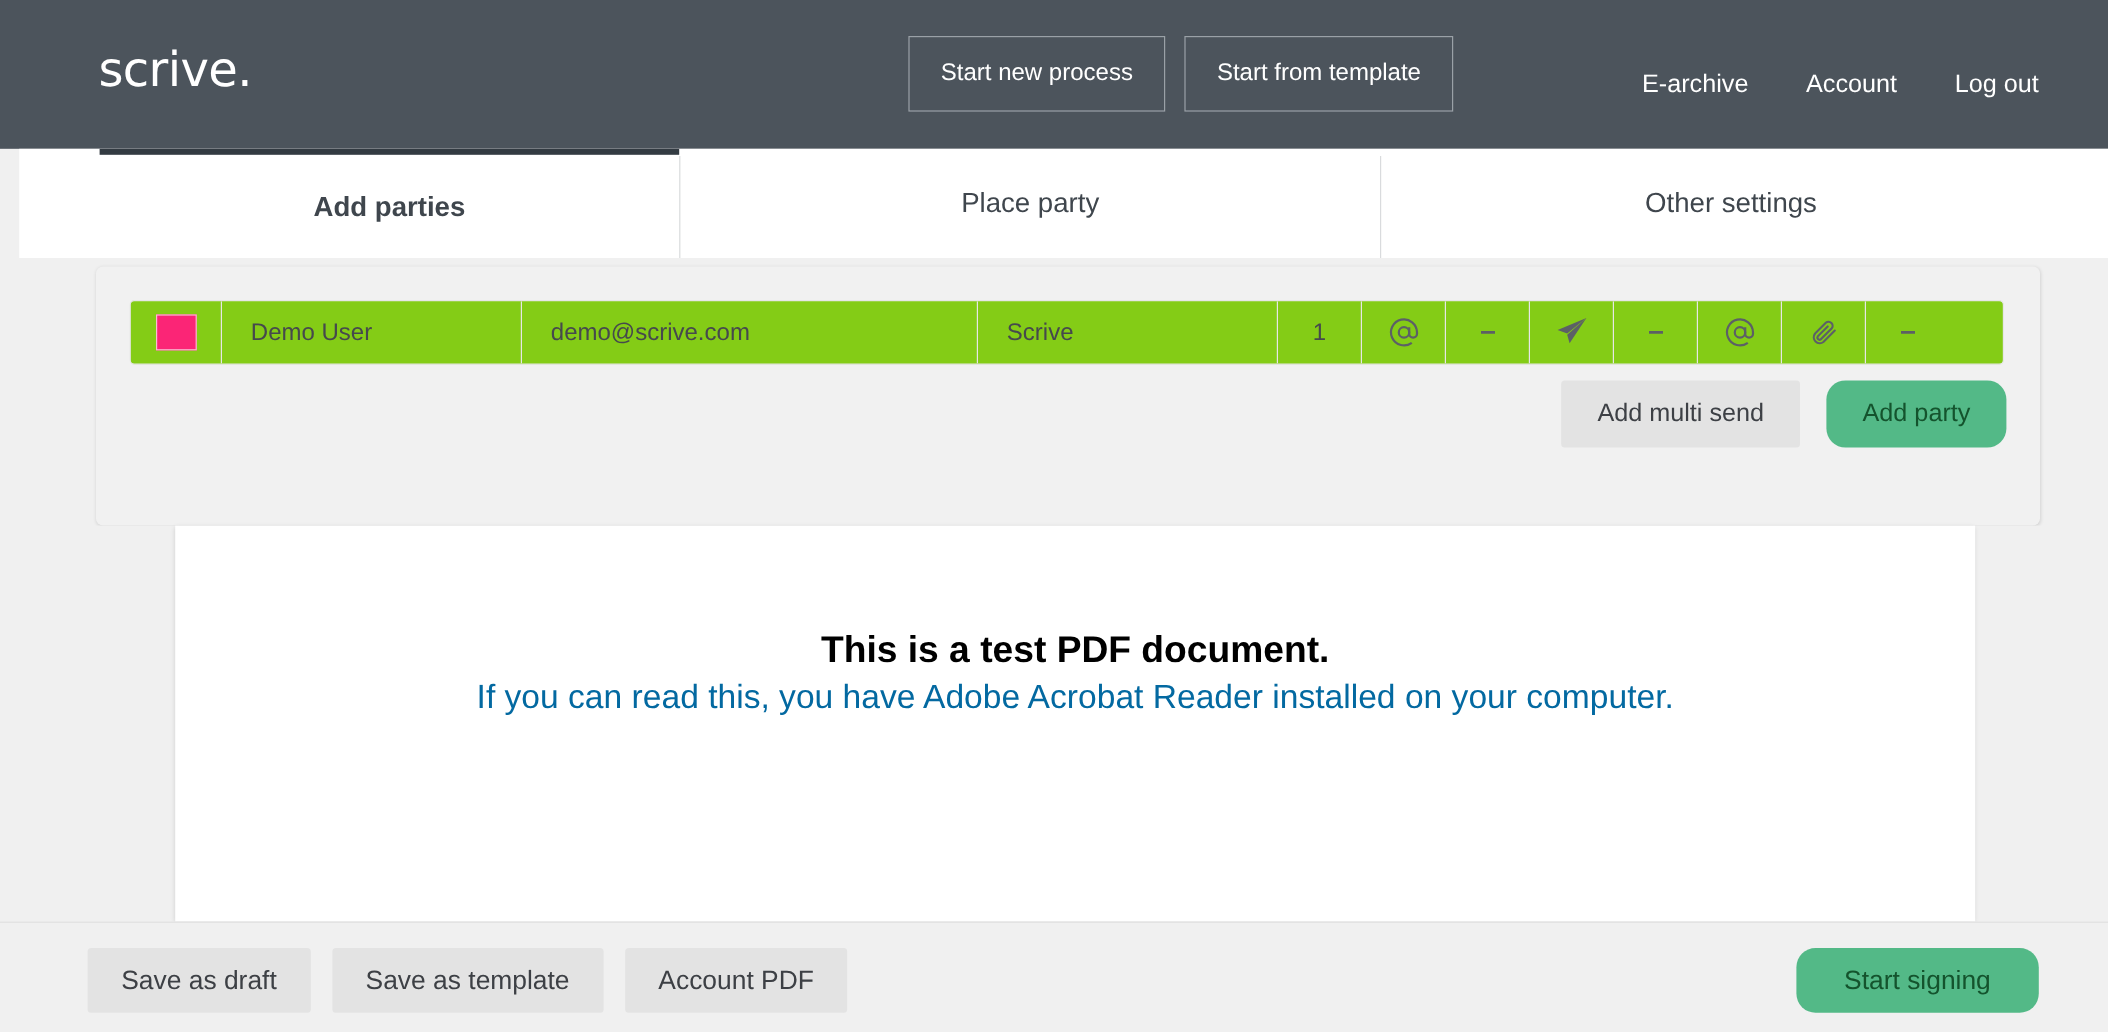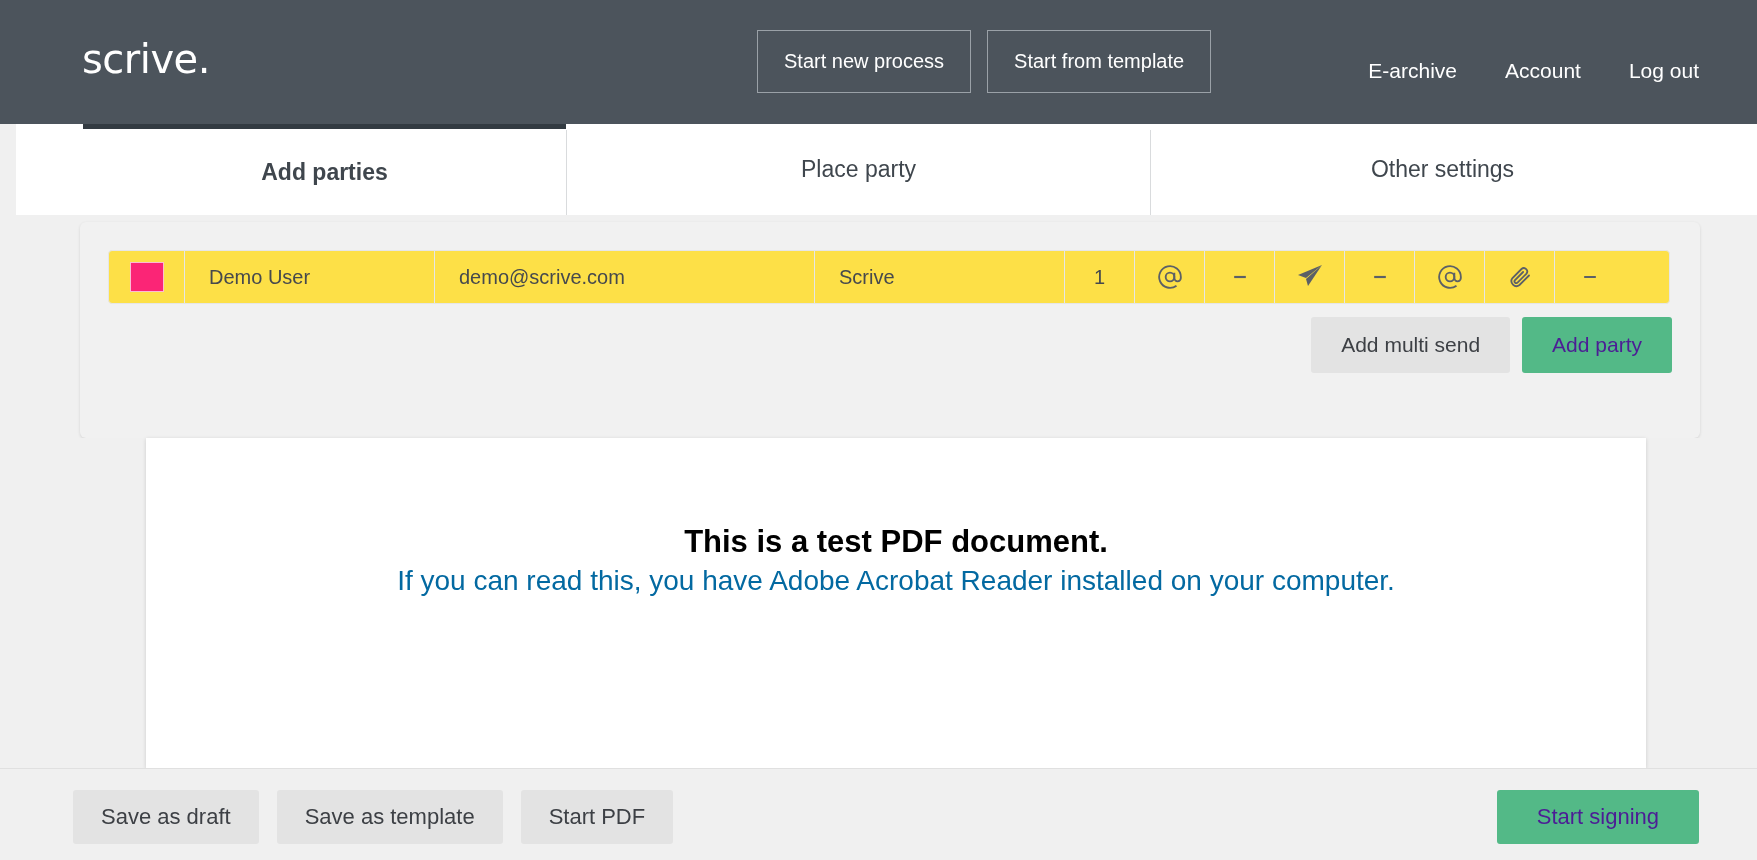--- a/index.html
+++ b/index.html
@@ -50,21 +50,21 @@
   .tab-sep { position: absolute; top: 6px; width: 1px; height: 85px; background: #d9dbdd; }
 
   
   .parties-panel {
     position: absolute; top: 222px; left: 80px; width: 1620px; height: 216px;
     background: #f1f1f1; border-radius: 6px;
     box-shadow: 0 1px 3px rgba(0,0,0,0.12);
   }
   .party-row {
     position: absolute; top: 28px; left: 28px; width: 1562px; height: 54px;
-    background: #fde047; border: 1px solid #e6e6e6; border-radius: 4px;
+    background: #84cc16; border: 1px solid #e6e6e6; border-radius: 4px;
     display: flex; align-items: stretch; overflow: hidden;
   }
   .cell {
     display: flex; align-items: center;
     border-right: 1px solid #e6e6e6;
     font-size: 20px; color: #46494d;
   }
   .cell:last-child { border-right: none; }
   .cell-color { width: 76px; justify-content: center; }
   .swatch {
@@ -72,29 +72,29 @@
     border: 1px solid #fbbcd3;
   }
   .cell-name { width: 250px; padding-left: 24px; }
   .cell-email { width: 380px; padding-left: 24px; }
   .cell-company { width: 250px; padding-left: 24px; }
   .cell-num { width: 70px; justify-content: center; }
   .cell-icon { width: 70px; justify-content: center; color: #5c6066; }
   .cell-icon svg { display: block; }
 
   .panel-btns {
-    position: absolute; right: 28px; top: 95px; display: flex; gap: 12px;
+    position: absolute; right: 28px; top: 95px; display: flex; gap: 22px;
   }
   .btn {
     border: none; cursor: pointer; font-size: 21px;
     font-family: "Liberation Sans", sans-serif;
     height: 56px; padding: 0 30px; border-radius: 3px; white-space: nowrap;
   }
   .btn-grey { background: #e3e3e3; color: #3d4045; }
-  .btn-green { background: #53b987; color: #4c1d95; }
+  .btn-green { background: #53b987; color: #14532d; border-radius: 16px; }
 
   
   .doc-area {
     position: absolute; top: 438px; left: 13px; width: 1757px; height: 330px;
     background: #f0f0f0;
   }
   .doc-page {
     position: absolute; top: 0; left: 133px; width: 1500px; height: 330px;
     background: #ffffff; box-shadow: 0 1px 4px rgba(0,0,0,0.15);
   }
@@ -219,20 +219,20 @@
     <div class="doc-page">
       <div class="doc-line1">This is a test PDF document.</div>
       <div class="doc-line2">If you can read this, you have Adobe Acrobat Reader installed on your computer.</div>
     </div>
   </div>
 
   <div class="bottombar">
     <div class="bottom-left">
       <button class="btn btn-grey btn-lg">Save as draft</button>
       <button class="btn btn-grey btn-lg">Save as template</button>
-      <button class="btn btn-grey btn-lg">Start PDF</button>
+      <button class="btn btn-grey btn-lg">Account PDF</button>
     </div>
     <div class="bottom-right">
       <button class="btn btn-green btn-start">Start signing</button>
     </div>
   </div>
 
 </div>
 
 </body></html>

